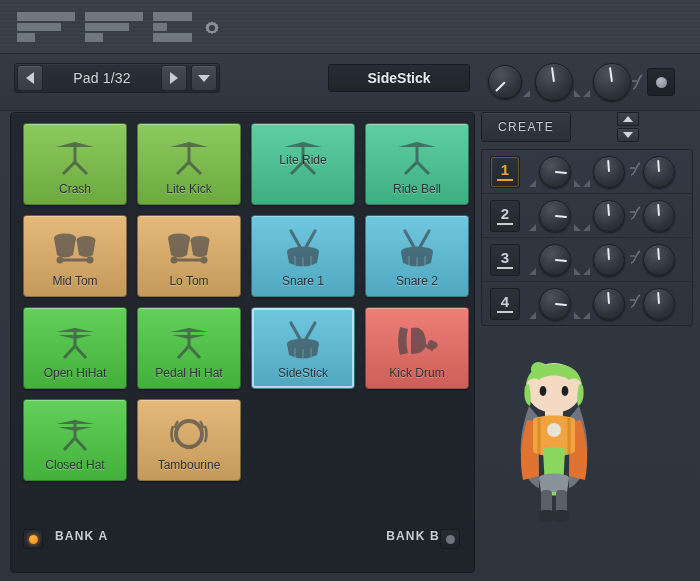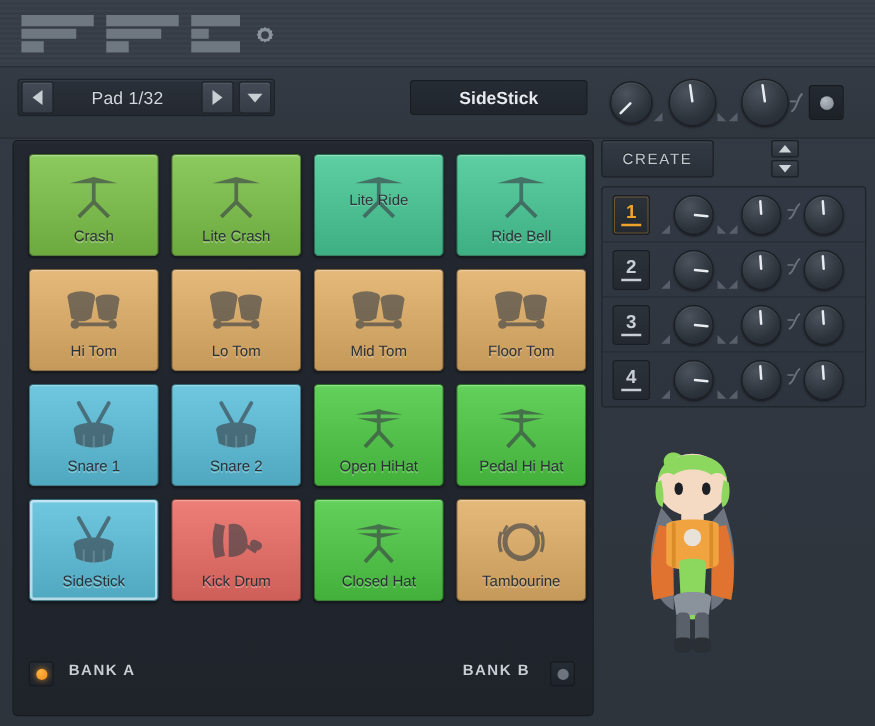--- a/index.html
+++ b/index.html
@@ -204,21 +204,21 @@
       <path d="M23 26 L11 38 M23 26 L35 38" stroke="#3a3f46" stroke-width="3" fill="none"></path>
     </svg></span>
           <span class="nm">Crash</span>
         </div>
         <div class="pad" style="background: linear-gradient(rgb(140, 202, 95), rgb(108, 170, 63));">
           <span class="ico"><svg width="46" height="42" viewBox="0 0 46 42">
       <path d="M4 11 L42 11 L23 6 Z" fill="#3a3f46"></path>
       <rect x="21.5" y="10" width="3" height="18" fill="#3a3f46"></rect>
       <path d="M23 26 L11 38 M23 26 L35 38" stroke="#3a3f46" stroke-width="3" fill="none"></path>
     </svg></span>
-          <span class="nm">Lite Crash</span>
+          <span class="nm">Lite Kick</span>
         </div>
         <div class="pad" style="background: linear-gradient(rgb(93, 207, 163), rgb(61, 175, 131)); justify-content: center;">
           <span class="ico"><svg width="46" height="42" viewBox="0 0 46 42">
       <path d="M4 11 L42 11 L23 6 Z" fill="#3a3f46"></path>
       <rect x="21.5" y="10" width="3" height="18" fill="#3a3f46"></rect>
       <path d="M23 26 L11 38 M23 26 L35 38" stroke="#3a3f46" stroke-width="3" fill="none"></path>
     </svg></span>
           <span class="nm">Lite Ride</span>
         </div>
         <div class="pad" style="background: linear-gradient(rgb(93, 207, 163), rgb(61, 175, 131));">
@@ -232,58 +232,34 @@
         <div class="pad" style="background: linear-gradient(rgb(228, 185, 122), rgb(196, 153, 90));">
           <span class="ico"><svg width="52" height="40" viewBox="0 0 52 40">
       <ellipse cx="16" cy="9" rx="11" ry="4.5" fill="#3a3f46"></ellipse>
       <path d="M5 9 L8 26 Q16 31 24 26 L27 9 Z" fill="#3a3f46"></path>
       <ellipse cx="37" cy="11" rx="9.5" ry="4" fill="#3a3f46"></ellipse>
       <path d="M27.5 11 L30 26 Q37 30 44 26 L46.5 11 Z" fill="#3a3f46"></path>
       <path d="M12 31 L40 31" stroke="#3a3f46" stroke-width="3"></path>
       <circle cx="11" cy="31" r="3.5" fill="#3a3f46"></circle>
               <circle cx="41" cy="31" r="3.5" fill="#3a3f46"></circle>
     </svg></span>
-          <span class="nm">Hi Tom</span>
+          <span class="nm">Mid Tom</span>
         </div>
         <div class="pad" style="background: linear-gradient(rgb(228, 185, 122), rgb(196, 153, 90));">
           <span class="ico"><svg width="52" height="40" viewBox="0 0 52 40">
       <ellipse cx="16" cy="9" rx="11" ry="4.5" fill="#3a3f46"></ellipse>
       <path d="M5 9 L8 26 Q16 31 24 26 L27 9 Z" fill="#3a3f46"></path>
       <ellipse cx="37" cy="11" rx="9.5" ry="4" fill="#3a3f46"></ellipse>
       <path d="M27.5 11 L30 26 Q37 30 44 26 L46.5 11 Z" fill="#3a3f46"></path>
       <path d="M12 31 L40 31" stroke="#3a3f46" stroke-width="3"></path>
       <circle cx="11" cy="31" r="3.5" fill="#3a3f46"></circle>
               <circle cx="41" cy="31" r="3.5" fill="#3a3f46"></circle>
     </svg></span>
           <span class="nm">Lo Tom</span>
         </div>
-        <div class="pad" style="background: linear-gradient(rgb(228, 185, 122), rgb(196, 153, 90));">
-          <span class="ico"><svg width="52" height="40" viewBox="0 0 52 40">
-      <ellipse cx="16" cy="9" rx="11" ry="4.5" fill="#3a3f46"></ellipse>
-      <path d="M5 9 L8 26 Q16 31 24 26 L27 9 Z" fill="#3a3f46"></path>
-      <ellipse cx="37" cy="11" rx="9.5" ry="4" fill="#3a3f46"></ellipse>
-      <path d="M27.5 11 L30 26 Q37 30 44 26 L46.5 11 Z" fill="#3a3f46"></path>
-      <path d="M12 31 L40 31" stroke="#3a3f46" stroke-width="3"></path>
-      <circle cx="11" cy="31" r="3.5" fill="#3a3f46"></circle>
-              <circle cx="41" cy="31" r="3.5" fill="#3a3f46"></circle>
-    </svg></span>
-          <span class="nm">Mid Tom</span>
-        </div>
-        <div class="pad" style="background: linear-gradient(rgb(228, 185, 122), rgb(196, 153, 90));">
-          <span class="ico"><svg width="52" height="40" viewBox="0 0 52 40">
-      <ellipse cx="16" cy="9" rx="11" ry="4.5" fill="#3a3f46"></ellipse>
-      <path d="M5 9 L8 26 Q16 31 24 26 L27 9 Z" fill="#3a3f46"></path>
-      <ellipse cx="37" cy="11" rx="9.5" ry="4" fill="#3a3f46"></ellipse>
-      <path d="M27.5 11 L30 26 Q37 30 44 26 L46.5 11 Z" fill="#3a3f46"></path>
-      <path d="M12 31 L40 31" stroke="#3a3f46" stroke-width="3"></path>
-      <circle cx="11" cy="31" r="3.5" fill="#3a3f46"></circle>
-              <circle cx="41" cy="31" r="3.5" fill="#3a3f46"></circle>
-    </svg></span>
-          <span class="nm">Floor Tom</span>
-        </div>
         <div class="pad" style="background: linear-gradient(rgb(111, 200, 223), rgb(79, 168, 191));">
           <span class="ico"><svg width="50" height="44" viewBox="0 0 50 44">
       <path d="M13 4 L22 20 M37 4 L28 20" stroke="#3a3f46" stroke-width="3.2" stroke-linecap="round"></path>
       <ellipse cx="25" cy="25" rx="16" ry="5.5" fill="#3a3f46"></ellipse>
       <path d="M9 25 L11 36 Q25 43 39 36 L41 25 Z" fill="#3a3f46"></path>
       <path d="M17 29 L17 40 M25 30 L25 41 M33 29 L33 40" stroke="#8d929a" stroke-width="1.6" opacity=".5"></path>
     </svg></span>
           <span class="nm">Snare 1</span>
         </div>
         <div class="pad" style="background: linear-gradient(rgb(111, 200, 223), rgb(79, 168, 191));">
@@ -350,21 +326,21 @@
           <span class="nm">Tambourine</span>
         </div>
       </div>
 
     <div class="bankbar">
       <div class="led on">
           <b></b>
         </div>
       <span class="t" style="margin-left:12px;">BANK A</span>
       <span style="flex:1"></span>
-      <span class="t" style="margin-right:16px;">BANK B</span>
+      <span class="t" style="margin-right:0;">BANK B</span>
       <div class="led">
           <b></b>
         </div>
     </div>
   </div>
 
   <div class="right">
     <div class="cdrow">
       <div class="bigbtn" style="width:88px;">
         <span>CREATE</span>

